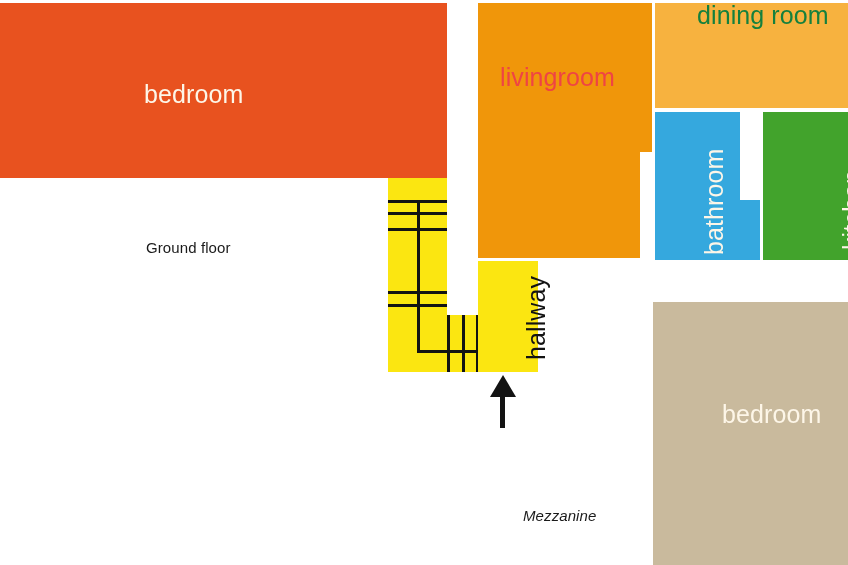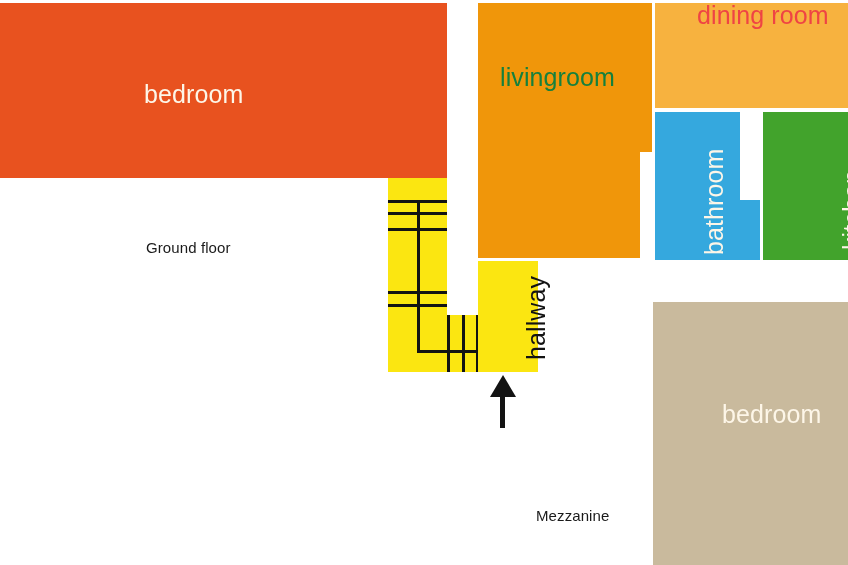--- a/index.html
+++ b/index.html
@@ -52,25 +52,25 @@
 <div id="plan">
 
   <div class="room" style="left:0px;top:3px;width:447px;height:175px;background:#e8521f;">
   </div>
   <div class="rlabel" style="left:144px;top:82px;color:#fdf6e8;">bedroom</div>
 
   <div class="room" style="left:478px;top:3px;width:174px;height:149px;background:#f0960a;">
   </div>
   <div class="room" style="left:478px;top:152px;width:162px;height:106px;background:#f0960a;">
   </div>
-  <div class="rlabel" style="left:500px;top:65px;color:#15803d;">livingroom</div>
+  <div class="rlabel" style="left:500px;top:65px;color:#ef4444;">livingroom</div>
 
   <div class="room" style="left:655px;top:3px;width:193px;height:105px;background:#f7b23f;">
   </div>
-  <div class="rlabel" style="left:697px;top:3px;color:#ef4444;">dining room</div>
+  <div class="rlabel" style="left:697px;top:3px;color:#15803d;">dining room</div>
 
   <div class="room" style="left:655px;top:112px;width:105px;height:148px;background:#35a8de;">
   </div>
 
   <div class="room" style="left:740px;top:112px;width:22px;height:88px;background:#ffffff;">
   </div>
   <div class="rlabel vert" style="left:702px;top:255px;color:#fdf6e8;">bathroom</div>
 
   <div class="room" style="left:763px;top:112px;width:85px;height:148px;background:#42a32c;">
   </div>
@@ -101,15 +101,15 @@
   <div class="rlabel vert" style="left:524px;top:360px;color:#131313;">hallway</div>
 
   <div class="arrow-up-head" style="left:490px;top:375px;"></div>
   <div class="arrow-up-stem" style="left:500px;top:395px;width:5px;height:33px;"></div>
 
   <div class="room" style="left:653px;top:302px;width:195px;height:263px;background:#c9ba9d;">
   </div>
   <div class="rlabel" style="left:722px;top:402px;color:#fdf6e8;">bedroom</div>
 
   <div class="floorlabel" style="left:146px;top:239px;">Ground floor</div>
-  <div class="floorlabel" style="left:536px;top:507px;">Mezzanine</div>
+  <div class="floorlabel" style="left:523px;top:507px;font-style:italic;">Mezzanine</div>
 
 </div>
 
 </body></html>

